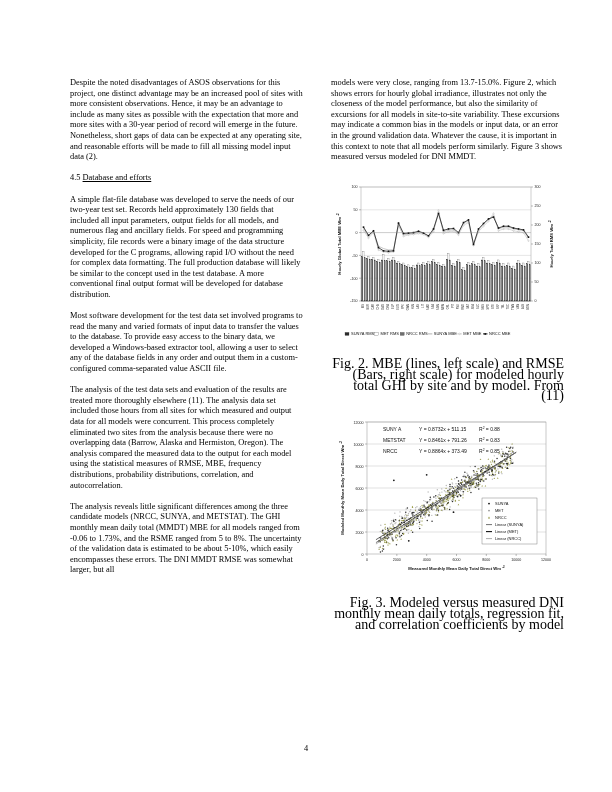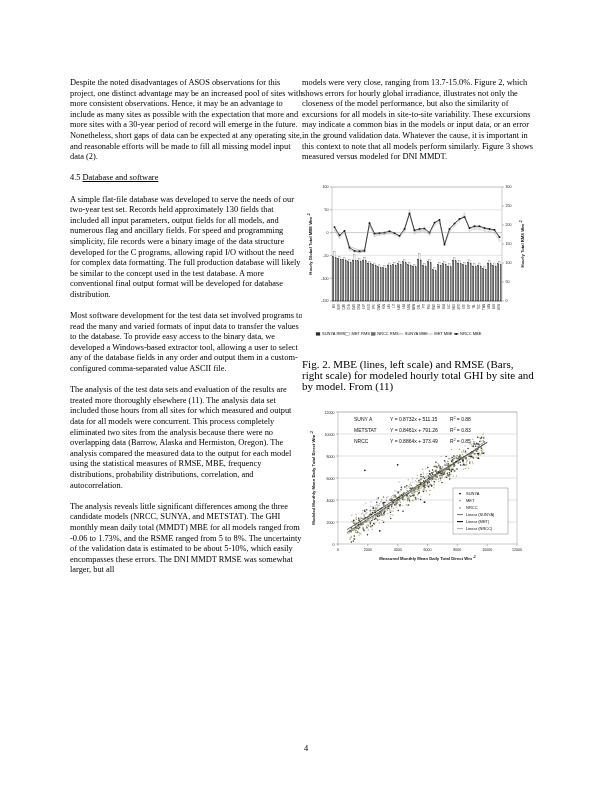--- a/index.html
+++ b/index.html
@@ -1,44 +1,44 @@
 <!DOCTYPE html>
 <html><head>
 <meta charset="utf-8">
 <style>
   html,body{margin:0;padding:0;background:#fff;}
   body{width:612px;height:792px;font-family:"Liberation Serif",serif;color:#000;position:relative;overflow:hidden;}
   .page{position:absolute;inset:0;padding-left:16px;}
   .col{position:absolute;top:78px;width:233px;font-size:8.4px;line-height:10.6px;text-align:left;}
   .col.left{left:70px;}
-  .col.right{left:302px;}
+  .col.right{left:331px;}
   p{margin:0 0 10.6px 0;}
   .sec-head{margin:0 0 10.6px 0;font-size:8.4px;}
   .sec-head span.u{text-decoration:underline;}
   .fig-box{margin:0 0 6px 0;}
-  .caption{font-size:11px;line-height:10.6px;margin:0 0 10.6px 0;}
+  .caption{font-size:14px;line-height:10.6px;margin:0 0 10.6px 0;text-align:right;}
   .pagenum{position:absolute;left:0;right:0;top:744px;text-align:center;font-size:8.4px;}
   svg{display:block;}
   .tickt{font-family:"Liberation Sans",sans-serif;font-size:3.6px;fill:#222;}
   .axlab{font-family:"Liberation Sans",sans-serif;font-size:4.2px;fill:#111;font-weight:bold;}
   .legt{font-family:"Liberation Sans",sans-serif;font-size:4px;fill:#111;}
   .eqt{font-family:"Liberation Sans",sans-serif;font-size:5px;fill:#111;}
   .xcat{font-family:"Liberation Sans",sans-serif;font-size:2.6px;fill:#333;}
 </style>
 </head>
 <body>
 
 <div class="page">
 
   <div class="col left">
     <p>Despite the noted disadvantages of ASOS observations for this project, one distinct advantage may be an increased pool of sites with more consistent observations. Hence, it may be an advantage to include as many sites as possible with the expectation that more and more sites with a 30-year period of record will emerge in the future. Nonetheless, short gaps of data can be expected at any operating site, and reasonable efforts will be made to fill all missing model input data (2).</p>
 
     <div class="sec-head">
       <span>4.5</span>
-      <span class="u">Database and software</span>
+      <span class="u">Database and efforts</span>
     </div>
 
     <p>A simple flat-file database was developed to serve the needs of our two-year test set. Records held approximately 130 fields that included all input parameters, output fields for all models, and numerous flag and ancillary fields. For speed and programming simplicity, file records were a binary image of the data structure developed for the C programs, allowing rapid I/O without the need for complex data formatting. The full production database will likely be similar to the concept used in the test database. A more conventional final output format will be developed for database distribution.</p>
     <p>Most software development for the test data set involved programs to read the many and varied formats of input data to transfer the values to the database. To provide easy access to the binary data, we developed a Windows-based extractor tool, allowing a user to select any of the database fields in any order and output them in a custom-configured comma-separated value ASCII file.</p>
 
 
     <p>The analysis of the test data sets and evaluation of the results are treated more thoroughly elsewhere (11). The analysis data set included those hours from all sites for which measured and output data for all models were concurrent. This process completely eliminated two sites from the analysis because there were no overlapping data (Barrow, Alaska and Hermiston, Oregon). The analysis compared the measured data to the output for each model using the statistical measures of RMSE, MBE, frequency distributions, probability distributions, correlation, and autocorrelation.</p>
     <p>The analysis reveals little significant differences among the three candidate models (NRCC, SUNYA, and METSTAT). The GHI monthly mean daily total (MMDT) MBE for all models ranged from -0.06 to 1.73%, and the RSME ranged from 5 to 8%. The uncertainty of the validation data is estimated to be about 5-10%, which easily encompasses these errors. The DNI MMDT RMSE was somewhat larger, but all</p>
   </div>
 
@@ -1281,17 +1281,18 @@
           <line x1="155" y1="112.6" x2="161" y2="112.6" stroke="#333333" stroke-width="0.7"></line>
           <text x="164" y="114" class="legt" text-anchor="start">Linear (SUNYA)</text>
           <line x1="155" y1="119.6" x2="161" y2="119.6" stroke="#111111" stroke-width="1.1"></line>
           <text x="164" y="121" class="legt" text-anchor="start">Linear (MET)</text>
           <line x1="155" y1="126.6" x2="161" y2="126.6" stroke="#888888" stroke-width="0.7"></line>
           <text x="164" y="128" class="legt" text-anchor="start">Linear (NRCC)</text>
           <text x="125.5" y="158" class="axlab" text-anchor="middle">Measured Monthly Mean Daily Total Direct Wm <tspan baseline-shift="super" font-size="2.9px">-2</tspan></text>
           <text x="13" y="76" class="axlab" transform="rotate(-90 13 76)" text-anchor="middle">Modeled Monthly Mean Daily Total Direct Wm <tspan baseline-shift="super" font-size="2.9px">-2</tspan></text>
         </svg>
     </div>
+    <div class="caption">Fig. 3. Modeled versus measured DNI monthly mean daily totals, regression fit, and correlation coefficients by model</div>
 
   </div>
 
   <div class="pagenum">4</div>
 </div>
 
 </body></html>

